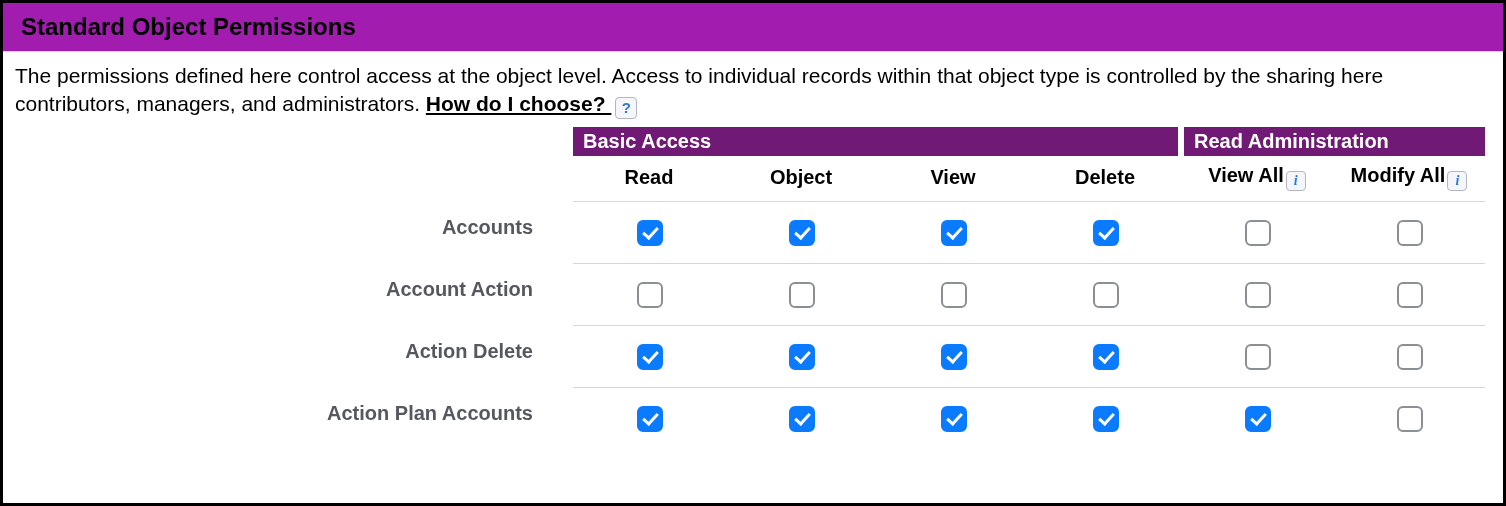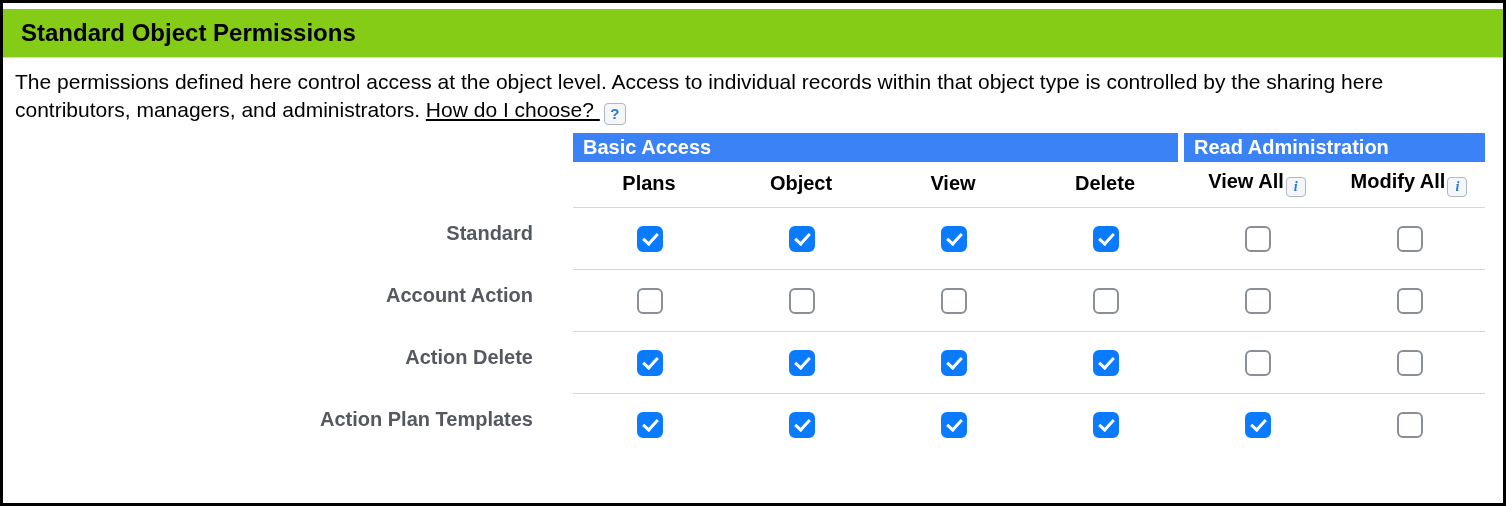--- a/index.html
+++ b/index.html
@@ -8,36 +8,35 @@
     font-family: Arial, Helvetica, sans-serif;
     font-size: 20px;
     color: #000;
     background: #fff;
     width: 1506px;
     height: 506px;
     border: 3px solid #000;
     overflow: hidden;
   }
   .section-header {
-    background: #84cc16;
+    background: #a21caf;
     padding: 10px 18px;
     font-size: 24px;
     font-weight: bold;
     color: #000;
     border-bottom: 1px solid #d0d7de;
-    margin-top: 6px;
   }
   .description {
     padding: 10px 12px 8px 12px;
     font-size: 21px;
     line-height: 1.35;
     white-space: normal;
   }
   .how-link {
-    font-weight: normal;
+    font-weight: bold;
     text-decoration: underline;
     cursor: pointer;
   }
   .help-icon {
     display: inline-flex;
     align-items: center;
     justify-content: center;
     width: 22px;
     height: 22px;
     border: 1px solid #b0b7c0;
@@ -69,21 +68,21 @@
   .perm-table {
     border-collapse: collapse;
     margin-left: 560px;
     table-layout: fixed;
   }
   .perm-table th, .perm-table td {
     padding: 0;
     text-align: center;
   }
   .group-header td {
-    background: #3b82f6;
+    background: #701a75;
     color: #fff;
     font-weight: bold;
     font-size: 20px;
     text-align: left;
     padding: 3px 10px;
     border-right: 6px solid #fff;
   }
   .group-header td:last-child { border-right: none; }
   .col-header th {
     font-weight: bold;
@@ -164,32 +163,32 @@
       <col class="col-w">
   </colgroup>
   <tbody>
       <tr class="group-header">
     <th></th>
     <td colspan="4">Basic Access</td>
     <td colspan="2">Read Administration</td>
   </tr>
   <tr class="col-header">
     <th></th>
-    <th>Plans</th>
+    <th>Read</th>
     <th>Object</th>
     <th>View</th>
     <th>Delete</th>
     <th><span>View All</span><span class="info-icon">i</span></th>
     <th><span>Modify All</span><span class="info-icon">i</span></th>
   </tr>
   </tbody>
     <tbody id="perm-rows">
       <tr class="row-line">
         <th class="row-label">
-          <span class="row-label-inner">Standard</span>
+          <span class="row-label-inner">Accounts</span>
         </th>
         <td class="cell"><input type="checkbox" class="cb" checked="" style=""></td>
         <td class="cell"><input type="checkbox" class="cb" checked="" style=""></td>
         <td class="cell"><input type="checkbox" class="cb" checked="" style=""></td>
         <td class="cell"><input type="checkbox" class="cb" checked="" style=""></td>
         <td class="cell"><input type="checkbox" class="cb" style=""></td>
         <td class="cell"><input type="checkbox" class="cb" style=""></td>
       </tr>
       <tr class="row-line">
         <th class="row-label">
@@ -208,21 +207,21 @@
         </th>
         <td class="cell"><input type="checkbox" class="cb" checked="" style=""></td>
         <td class="cell"><input type="checkbox" class="cb" checked="" style=""></td>
         <td class="cell"><input type="checkbox" class="cb" checked="" style=""></td>
         <td class="cell"><input type="checkbox" class="cb" checked="" style=""></td>
         <td class="cell"><input type="checkbox" class="cb" style=""></td>
         <td class="cell"><input type="checkbox" class="cb" style=""></td>
       </tr>
       <tr class="row-line">
         <th class="row-label">
-          <span class="row-label-inner">Action Plan Templates</span>
+          <span class="row-label-inner">Action Plan Accounts</span>
         </th>
         <td class="cell"><input type="checkbox" class="cb" checked="" style=""></td>
         <td class="cell"><input type="checkbox" class="cb" checked="" style=""></td>
         <td class="cell"><input type="checkbox" class="cb" checked="" style=""></td>
         <td class="cell"><input type="checkbox" class="cb" checked="" style=""></td>
         <td class="cell"><input type="checkbox" class="cb" checked="" style=""></td>
         <td class="cell"><input type="checkbox" class="cb" style=""></td>
       </tr>
     </tbody>
 </table>

